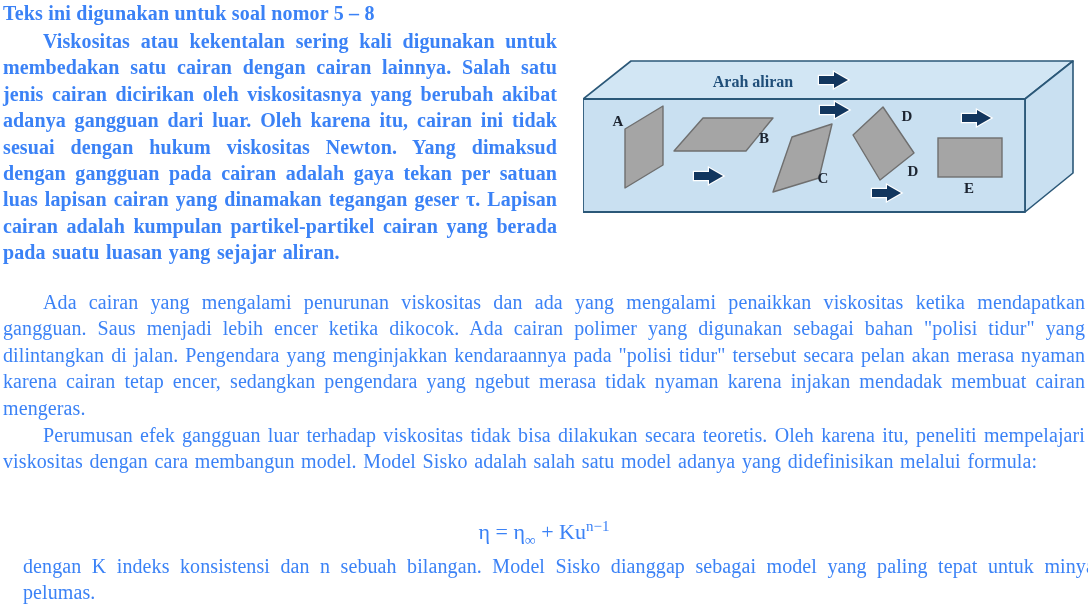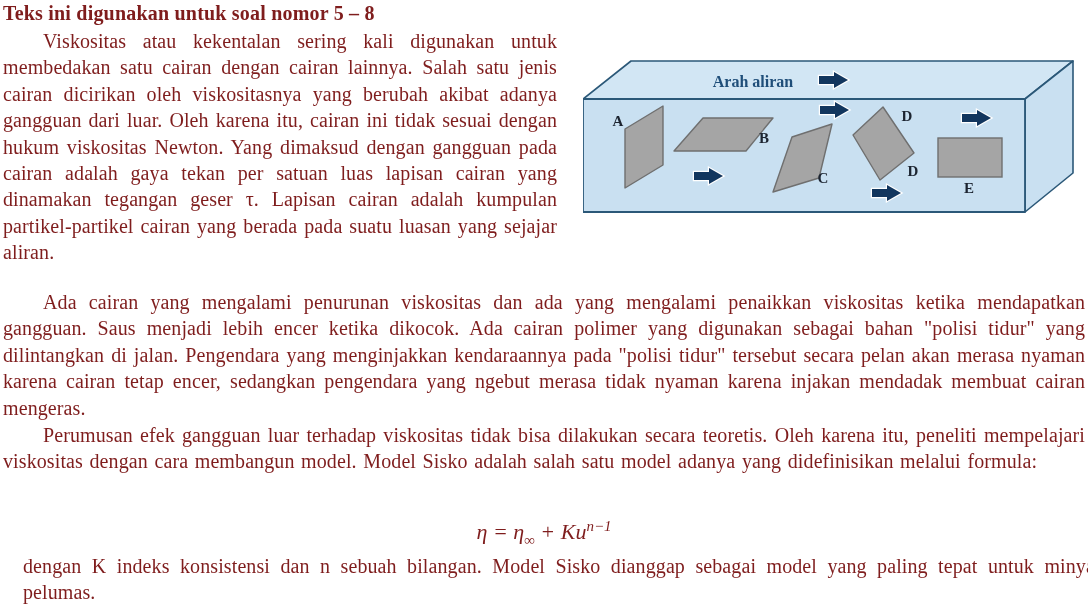--- a/index.html
+++ b/index.html
@@ -1,34 +1,34 @@
 <!DOCTYPE html>
 <html><head>
 <meta charset="utf-8">
 <style>
   html,body { margin:0; padding:0; background:#ffffff; }
   .page {
     position:relative; width:1088px; height:616px; background:#ffffff;
-    font-family:"Liberation Serif", serif; color:#7f1d1d; overflow:hidden;
+    font-family:"Liberation Serif", serif; color:#3b82f6; overflow:hidden;
   }
   .title {
     position:absolute; left:3px; top:0px; margin:0;
     font-size:20px; font-weight:bold; line-height:27px; letter-spacing:0.2px;
   }
   .para {
     position:absolute; margin:0; font-size:20px; line-height:26.4px;
     text-align:justify; text-indent:40px; word-spacing:1.5px; letter-spacing:0.1px;
   }
-  #p1 { left:3px; top:28px;  width:554px; }
+  #p1 { left:3px; top:28px;  width:554px;font-weight:bold; }
   #p2 { left:3px; top:289px; width:1082px; }
   #p3 { left:3px; top:422px; width:1082px; }
   #p4 { left:3px; top:553px; width:1082px; text-indent:0;margin-left:20px; }
   .formula {
     position:absolute; left:0; top:510px; width:1088px; text-align:center;
-    font-style:italic; font-size:22px; line-height:32px;
+    font-size:22px; line-height:32px;
   }
   .formula sub { font-size:15px; }
   .formula sup { font-size:15px; }
   .figure { position:absolute; left:583px; top:30px; width:505px; height:200px;font-weight:bold; }
   svg text { font-family:"Liberation Serif", serif; }
 </style>
 </head>
 <body>
 
 <div class="page">

